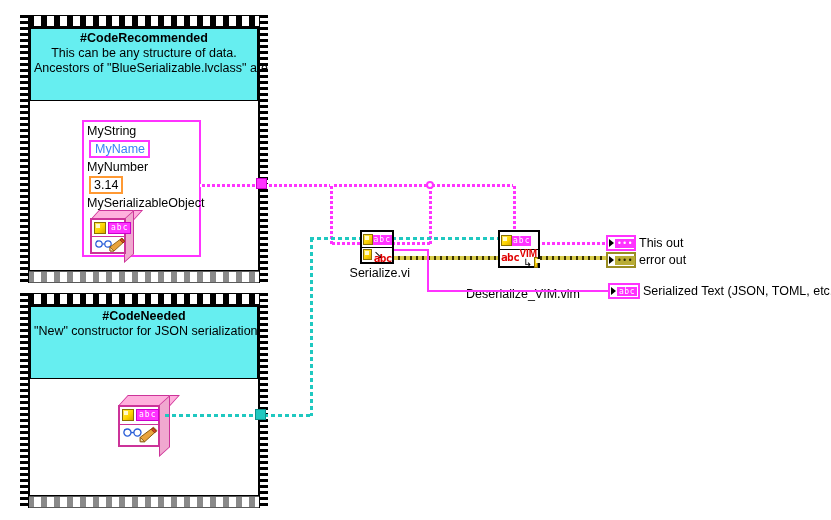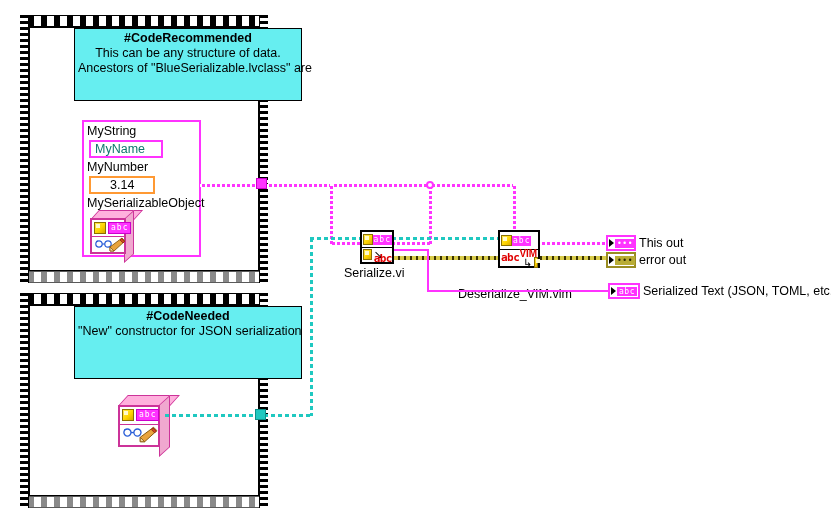--- a/index.html
+++ b/index.html
@@ -77,21 +77,20 @@
     position: absolute;
     background: #66eef0;
     border: 1px solid #000000;
     box-sizing: border-box;
     text-align: center;
     color: #000000;
     font-size: 12.5px;
     line-height: 15px;
     padding: 2px 3px 3px 3px;
     font-family: "Liberation Sans", sans-serif;
-    margin-left: 44px;
   }
   .comment .chead {
     font-weight: bold;
     display: block;
   }
   .comment .cline { display: block; white-space: nowrap; }
 
   
   .cluster {
     position: absolute;
@@ -105,32 +104,32 @@
     line-height: 15px;
     color: #000000;
     white-space: nowrap;
   }
   .cl-string {
     display: inline-block;
     border: 2px solid #ff33ff;
     background: #ffffff;
     font-size: 12.5px;
     line-height: 14px;
-    padding: 0 16px 0 4px;
+    padding: 0 3px 0 4px;
     margin: 1px 0 2px 2px;
-    color: #0f766e;
+    color: #3b82f6;
     box-sizing: border-box;
   }
   .cl-num {
     display: inline-block;
     border: 2px solid #ff9933;
     background: #ffffff;
     font-size: 12.5px;
     line-height: 14px;
-    padding: 0 19px;
+    padding: 0 3px;
     margin: 1px 0 2px 2px;
     color: #000000;
     box-sizing: border-box;
   }
 
   
   .classbox {
     position: absolute;
     width: 44px;
     height: 44px;
@@ -260,21 +259,21 @@
     font-size: 11px;
     line-height: 11px;
     color: #000000;
   }
   .vi-caption {
     position: absolute;
     font-size: 12.5px;
     line-height: 14px;
     color: #000000;
     white-space: nowrap;
-    text-align: left;
+    text-align: right;
   }
 
   
   .term {
     position: absolute;
     height: 16px;
     border: 2px solid #000000;
     background: #ffffff;
     box-sizing: border-box;
     display: flex;

